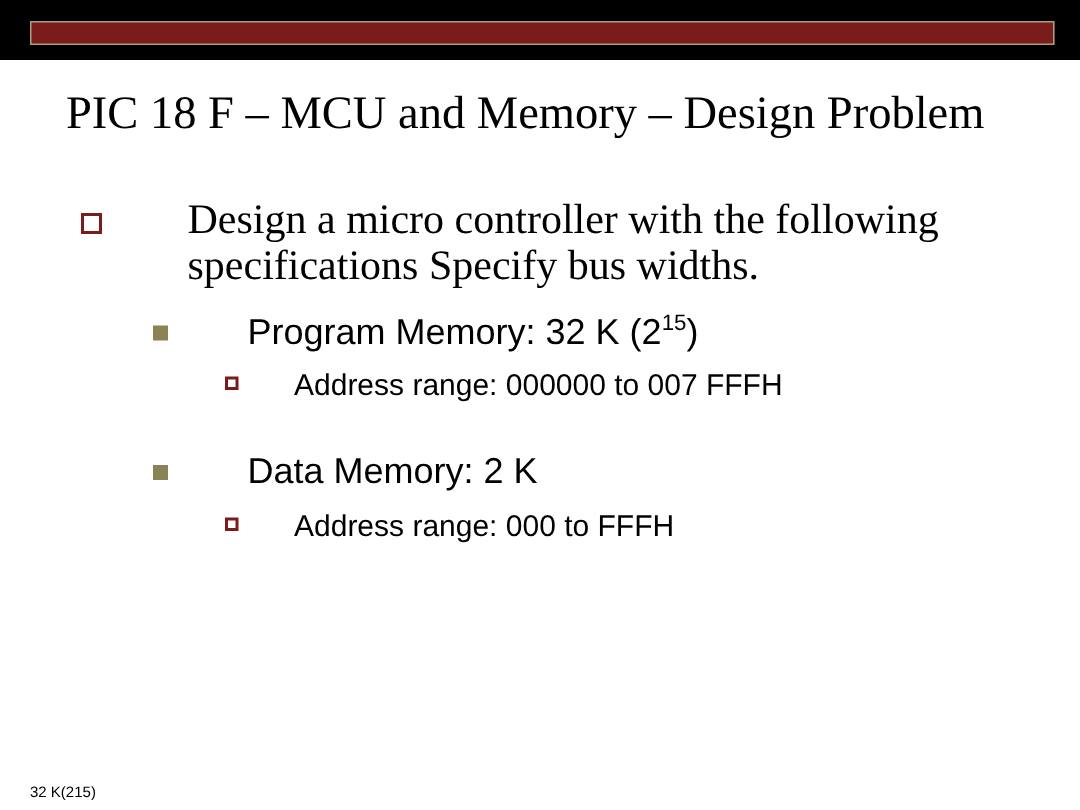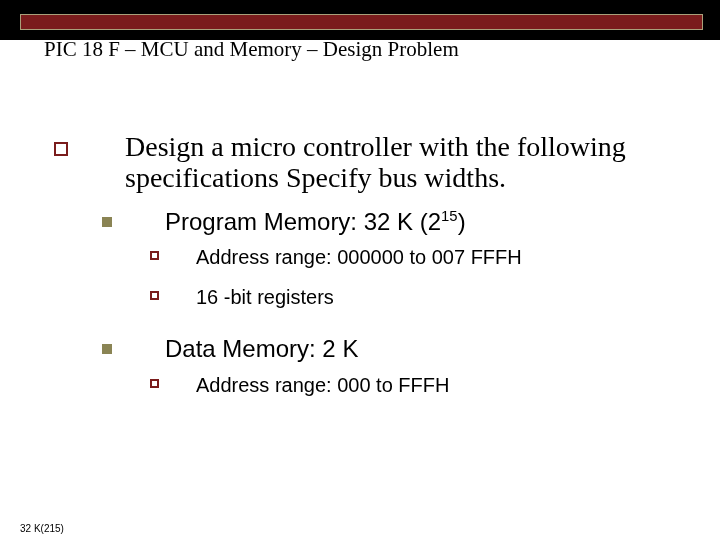--- a/index.html
+++ b/index.html
@@ -1,20 +1,20 @@
 <!DOCTYPE html>
 <html><head>
 <meta charset="utf-8">
 <style>
   * { margin: 0; padding: 0; box-sizing: border-box; }
   html, body { width: 720px; height: 540px; background: #fff; font-family: "Times New Roman", Times, serif; color: #000; }
   .slide { position: relative; width: 720px; height: 540px; }
   .topbar { position: absolute; left: 0; top: 0; width: 720px; height: 40px; background: #000; }
   .redbar { position: absolute; left: 20px; top: 14px; width: 683px; height: 16px; background: #7a1c1c; border: 1px solid #a9a07a; }
-  .title { position: absolute; left: 44px; top: 38px; width: 640px; font-size: 21px; line-height: 1.12; font-weight: 400; }
+  .title { position: absolute; left: 44px; top: 58px; width: 640px; font-size: 31px; line-height: 1.12; font-weight: 400; }
   .body { position: absolute; left: 54px; top: 132px; width: 620px; }
   .row { display: flex; align-items: flex-start; gap: 37px; }
   .l1 .bullet { width: 14px; height: 14px; border: 2px solid #7a1c1c; margin-top: 10px; flex: none; }
   .l1 .txt { margin-left: 20px; font-size: 28px; line-height: 1.1; }
   .l2 { margin-left: 48px; margin-top: 14px; }
   .l2 .bullet { width: 10px; height: 10px; background: #8a8454; margin-top: 9px; flex: none; }
   .l2 .txt { margin-left: 16px; font-size: 24px; font-family: Arial, Helvetica, sans-serif; line-height: 1.15; }
   .l3 { margin-left: 96px; margin-top: 10px; }
   .l3 .bullet { width: 9px; height: 9px; border: 2px solid #7a1c1c; margin-top: 6px; flex: none; }
   .l3 .txt { font-size: 20px; font-family: Arial, Helvetica, sans-serif; line-height: 1.2; }
@@ -44,24 +44,20 @@
       <div class="txt">
         <span>Program Memory: 32 K (2</span><sup>15</sup><span>)</span>
       </div>
     </div>
 
     <div class="row l3">
       <div class="bullet"></div>
       <div class="txt">Address range: 000000 to 007 FFFH</div>
     </div>
     <div class="gap-sm"></div>
-    <div class="row l3">
-      <div class="bullet"></div>
-      <div class="txt">16 -bit registers</div>
-    </div>
 
     <div class="gap-md"></div>
 
     <div class="row l2">
       <div class="bullet"></div>
       <div class="txt">
         <span>Data Memory: 2 K</span><sup></sup><span></span>
       </div>
     </div>
 

